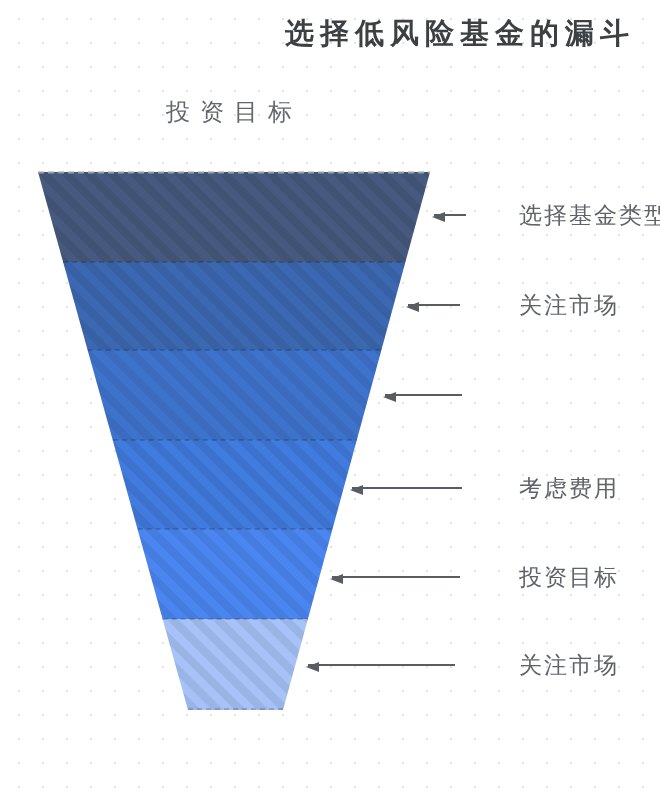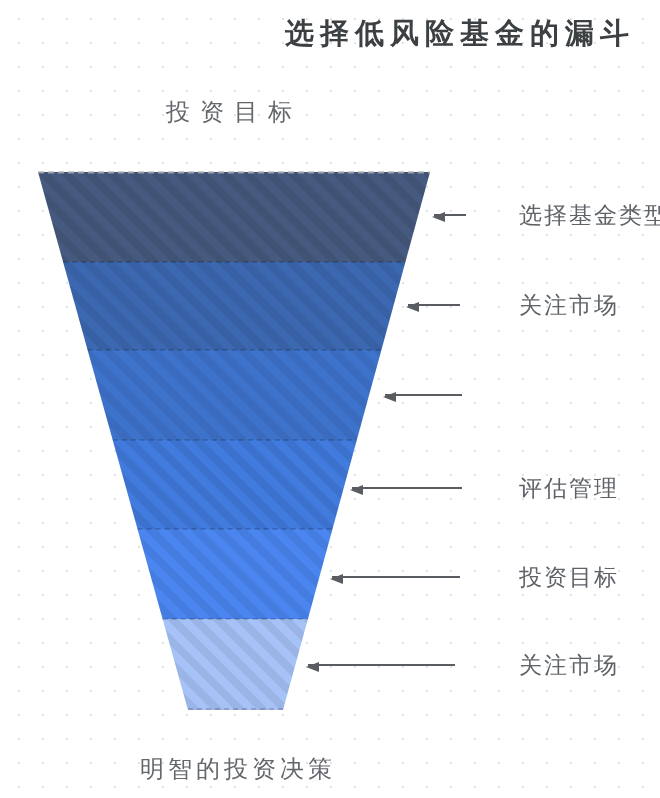--- a/index.html
+++ b/index.html
@@ -97,27 +97,26 @@
   </div>
   <span class="step-label" style="top:289px">关注市场</span>
 
   <div class="arrow" style="top:394px;left:385px;width:77px">
     <span class="head"></span>
   </div>
 
   <div class="arrow" style="top:487px;left:352px;width:110px">
     <span class="head"></span>
   </div>
-  <span class="step-label" style="top:472px">评估管理</span>
+  <span class="step-label" style="top:472px">考虑费用</span>
 
   <div class="arrow" style="top:576px;left:332px;width:128px">
     <span class="head"></span>
   </div>
   <span class="step-label" style="top:561px">投资目标</span>
 
   <div class="arrow" style="top:664px;left:308px;width:147px">
     <span class="head"></span>
   </div>
   <span class="step-label" style="top:649px">关注市场</span>
 
-  <div class="bottom-label">明智的投资决策</div>
 
 </div>
 
 </body></html>

